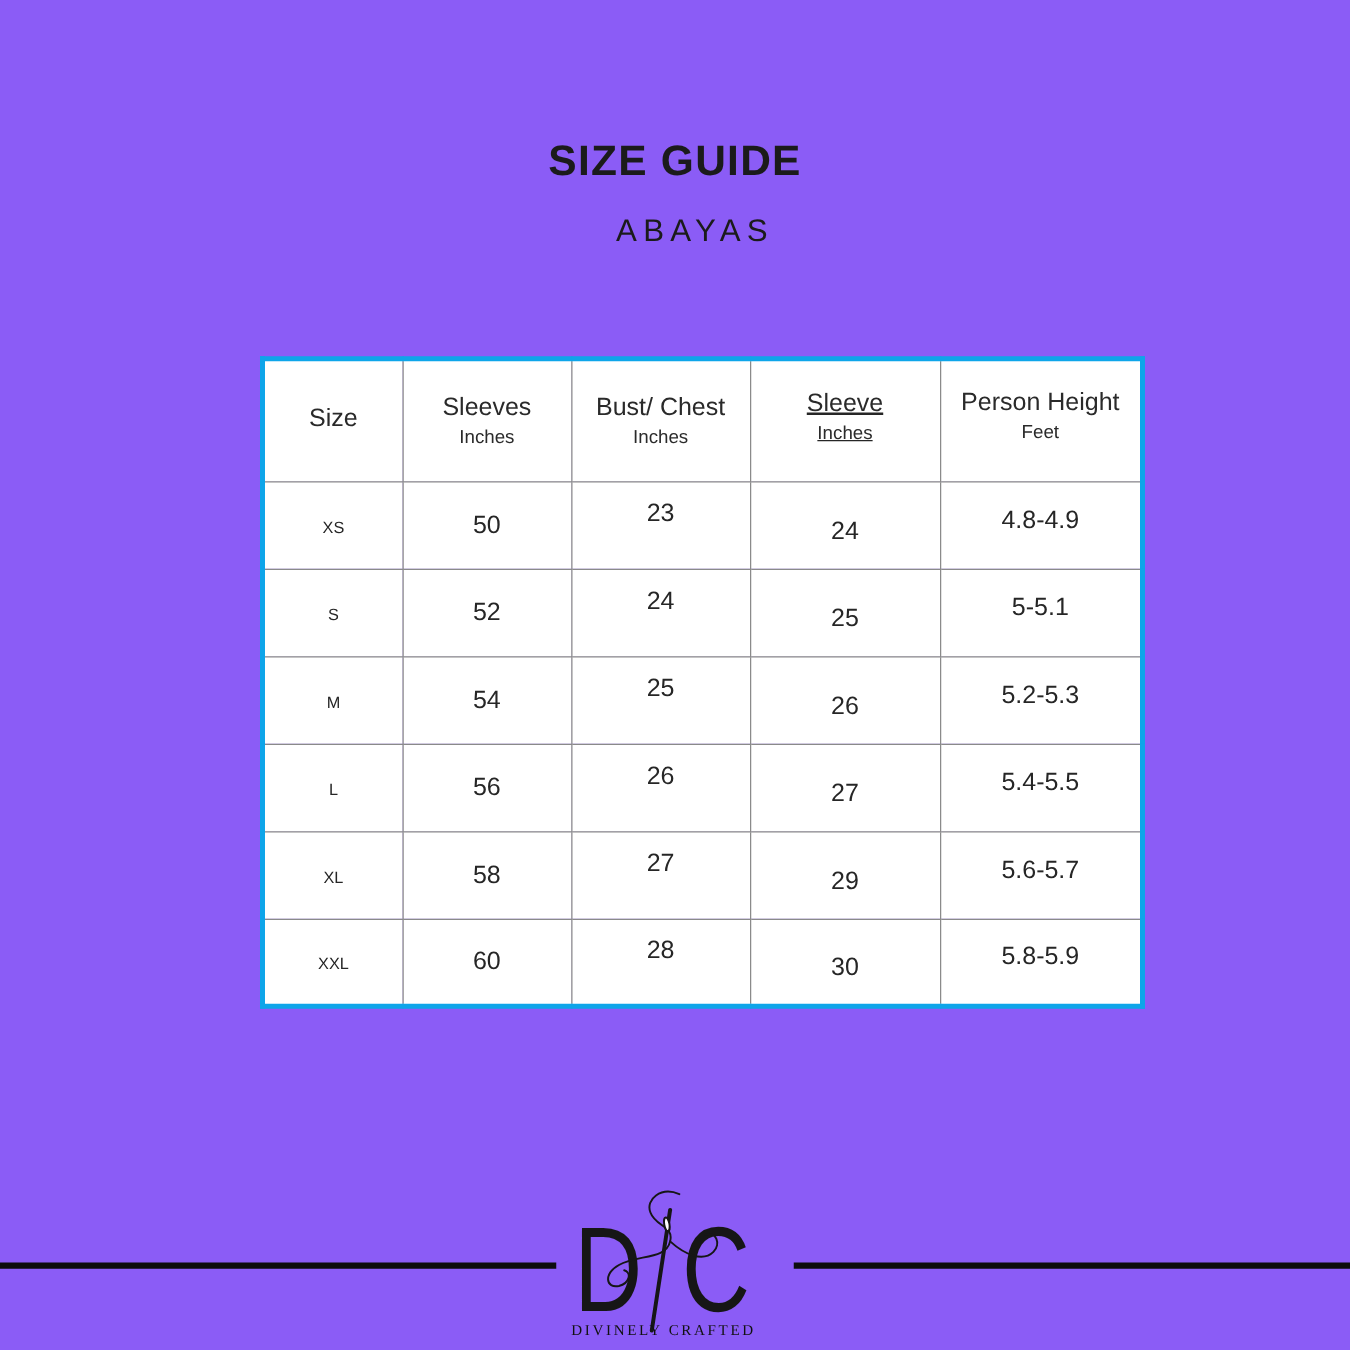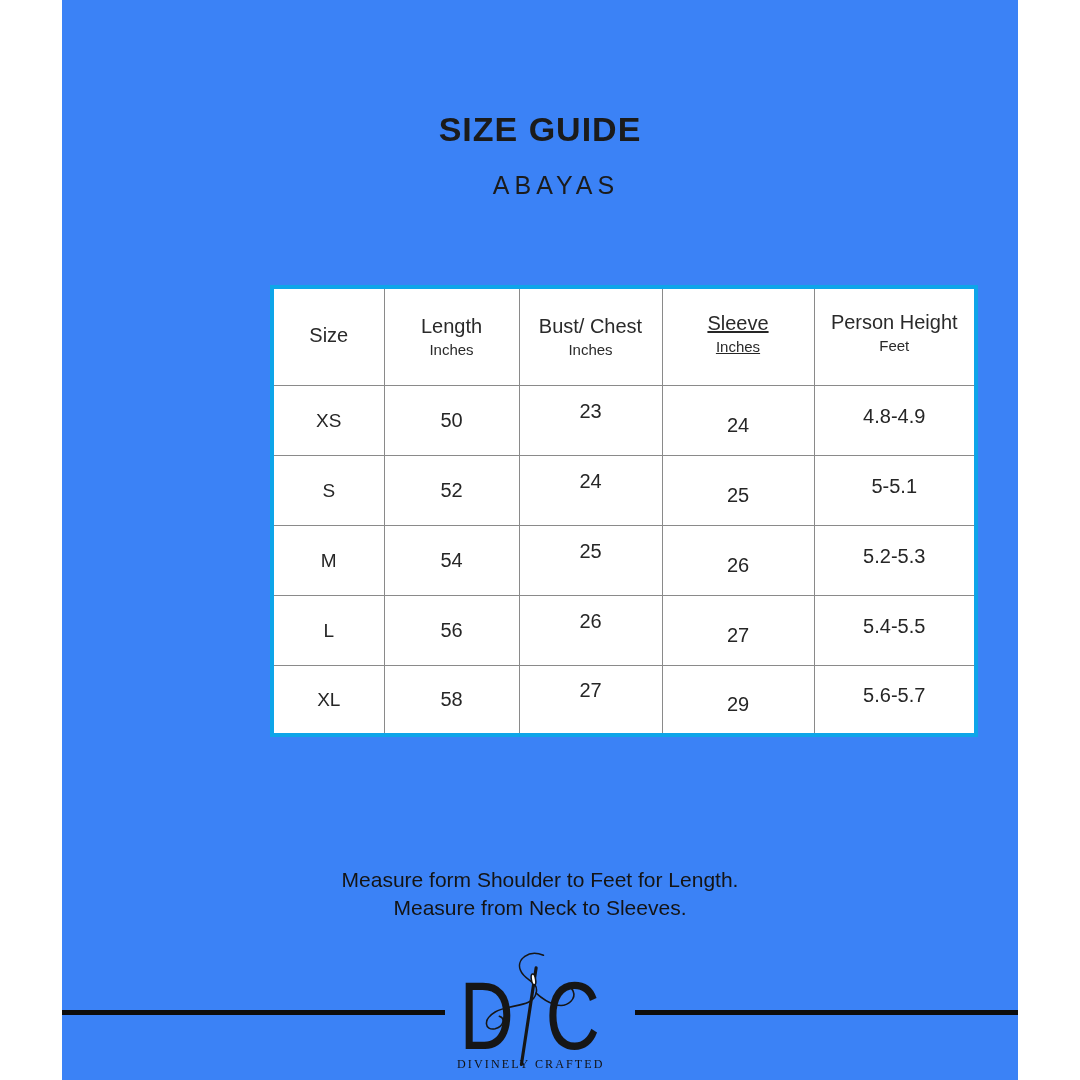--- a/index.html
+++ b/index.html
@@ -1,21 +1,21 @@
 <!DOCTYPE html>
 <html><head>
 <meta charset="utf-8">
 <style>
   * { margin: 0; padding: 0; box-sizing: border-box; }
   html, body { background: #ffffff; }
   .page {
     position: relative;
-    width: 956px;
+    width: 1080px;
     height: 1080px;
-    background: #3b82f6;
+    background: #8b5cf6;
     font-family: "Liberation Sans", sans-serif;
     overflow: hidden;
     margin: 0 auto;
   }
   .title {
     position: absolute;
     top: 110px; left: 0; width: 100%;
     text-align: center;
     font-size: 34px;
     font-weight: 700;
@@ -45,21 +45,21 @@
     text-align: center;
     vertical-align: middle;
     background: #ffffff;
     font-weight: 400;
   }
   table.size-table th { height: 98px; }
   table.size-table td { height: 70px; font-size: 20px; }
   .h-main { font-size: 20px; color: #2a2a2a; }
   .h-sub  { font-size: 15px; color: #2a2a2a; margin-top: 3px; }
   td .val { position: relative; display: inline-block; }
-  tbody td:nth-child(1) .val { font-size: 19px; }
+  tbody td:nth-child(1) .val { font-size: 13px; }
   tbody td:nth-child(3) .val { top: -9px; }
   tbody td:nth-child(4) .val { top: 5px; }
   tbody td:nth-child(5) .val { top: -4px; }
   thead th:nth-child(4) .h-wrap { position: relative; top: -3px; text-decoration: underline; }
   thead th:nth-child(5) .h-wrap { position: relative; top: -4px; }
   .notes {
     position: absolute;
     top: 866px; left: 0; width: 100%;
     text-align: center;
     font-size: 21px;
@@ -110,21 +110,21 @@
     <thead>
       <tr>
         <th>
           <div class="h-wrap">
               <div class="h-main">Size</div>
               <div class="h-sub"></div>
             </div>
         </th>
         <th>
           <div class="h-wrap">
-              <div class="h-main">Length</div>
+              <div class="h-main">Sleeves</div>
               <div class="h-sub">Inches</div>
             </div>
         </th>
         <th>
           <div class="h-wrap">
               <div class="h-main">Bust/ Chest</div>
               <div class="h-sub">Inches</div>
             </div>
         </th>
         <th>
@@ -170,27 +170,30 @@
         <td><span class="val">27</span></td>
         <td><span class="val">5.4-5.5</span></td>
       </tr>
       <tr>
         <td><span class="val">XL</span></td>
         <td><span class="val">58</span></td>
         <td><span class="val">27</span></td>
         <td><span class="val">29</span></td>
         <td><span class="val">5.6-5.7</span></td>
       </tr>
+      <tr>
+        <td><span class="val">XXL</span></td>
+        <td><span class="val">60</span></td>
+        <td><span class="val">28</span></td>
+        <td><span class="val">30</span></td>
+        <td><span class="val">5.8-5.9</span></td>
+      </tr>
     </tbody>
   </table>
 
-  <div class="notes">
-    <div>Measure form Shoulder to Feet for Length.</div>
-    <div>Measure from Neck to Sleeves.</div>
-  </div>
 
   <div class="brand">
     <div class="rule"></div>
     <svg width="158" height="126" viewBox="0 0 150 120" xmlns="http://www.w3.org/2000/svg">
       <text class="logo-letter" transform="translate(4,95) scale(0.78,1)">D</text>
       <text class="logo-letter" transform="translate(86,95) scale(0.78,1)">C</text>
       <g fill="none" stroke="#161616" stroke-linecap="round">
         <path d="M84,6 C70,0 58,10 62,20 C66,31 80,30 77,42 C74,56 52,52 38,60 C26,67 28,78 38,76 C46,74 48,66 42,64" stroke-width="1.5"></path>
         <path d="M77,42 C88,52 102,58 110,50 C116,44 112,34 104,37" stroke-width="1.5"></path>
         <line x1="77" y1="18" x2="63" y2="110" stroke-width="3"></line>

